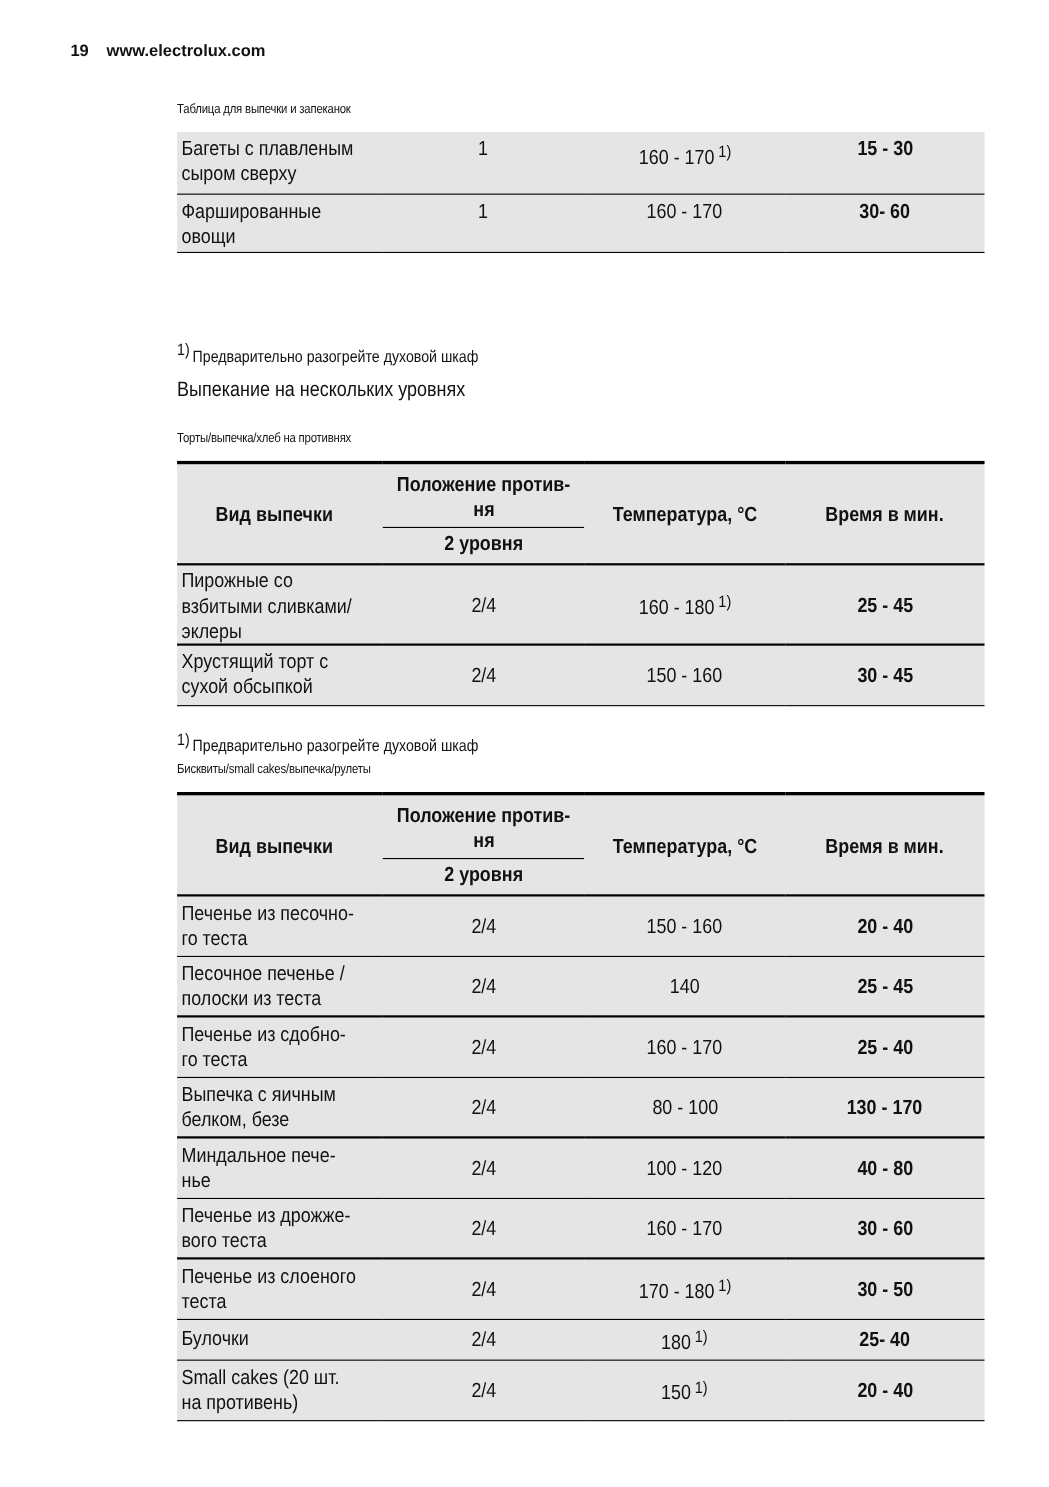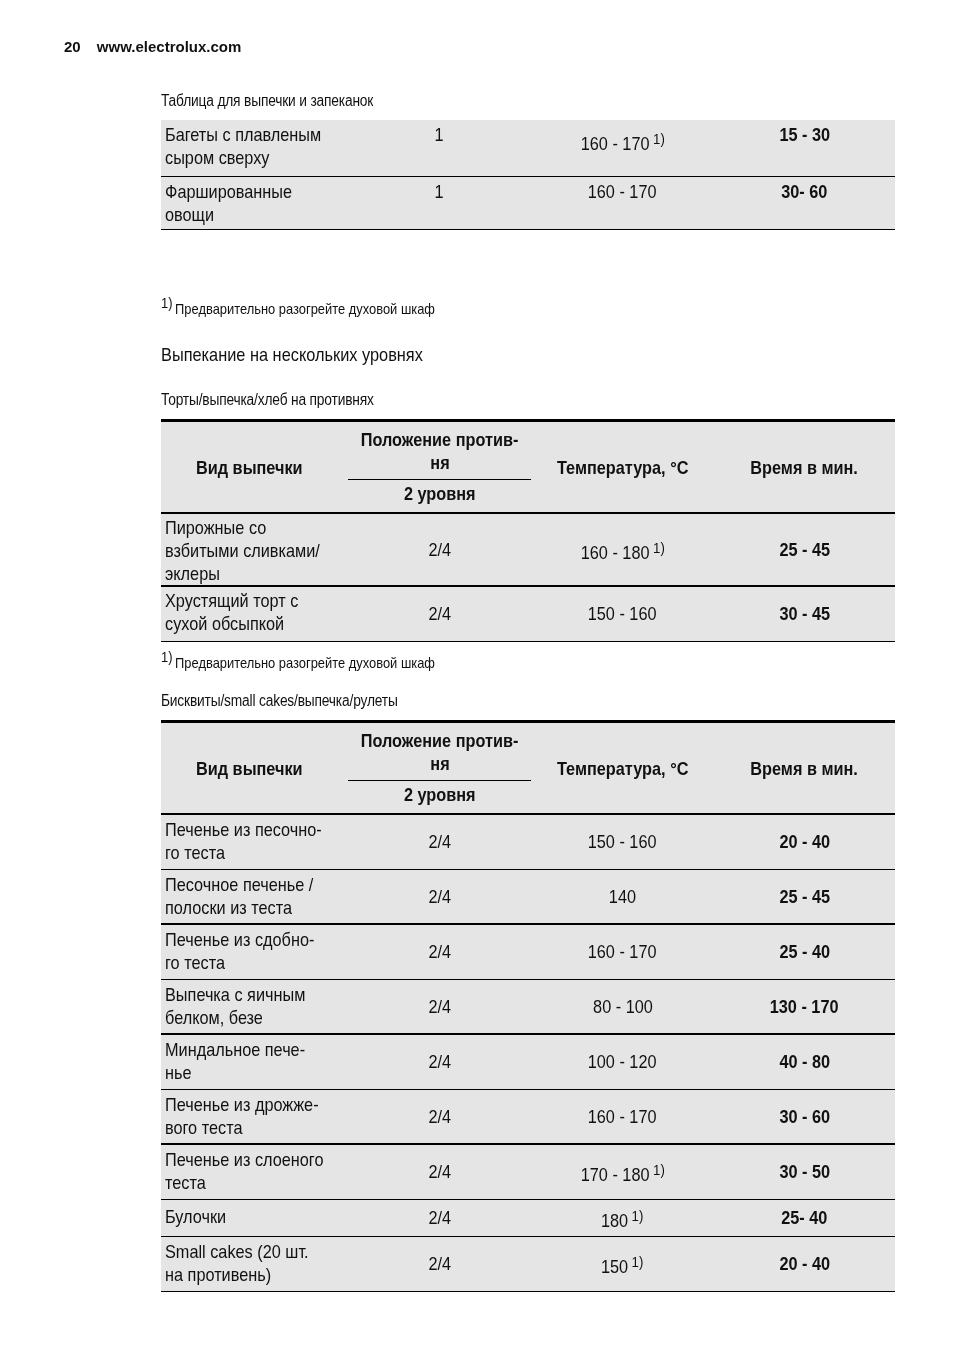--- a/index.html
+++ b/index.html
@@ -1,44 +1,44 @@
 <!DOCTYPE html>
 <html><head>
 <meta charset="utf-8">
 <style>
   html, body { margin: 0; padding: 0; background: #ffffff; }
   body { width: 954px; height: 1352px; position: relative; font-family: "Liberation Sans", sans-serif; color: #111; overflow: hidden; }
   .narrow { transform: scaleX(0.86); transform-origin: left center; display: inline-block; white-space: nowrap; }
   .page-header { position: absolute; left: 64px; top: 38px; font-size: 15px; font-weight: bold; }
   .page-header .num { margin-right: 12px; }
   .abs { position: absolute; }
-  .tbl-title { font-size: 16px; font-weight: normal; letter-spacing: -0.2px; }
+  .tbl-title { font-size: 12px; font-weight: normal; letter-spacing: -0.2px; }
   .section-title { font-size: 19px; }
-  .footnote { font-size: 15px; }
+  .footnote { font-size: 15px; margin-top: 16px; }
   .footnote sup { font-size: 15px; vertical-align: 6px; margin-right: 3px; }
   table { position: absolute; left: 161px; width: 734px; border-collapse: collapse; background: #e5e5e5; font-size: 18.5px; }
   td, th { padding: 0; vertical-align: top; }
   th { font-weight: normal; }
   .t-top { border-top: 3px solid #000; }
   .b-thin { border-bottom: 1px solid #000; }
   .b-thick { border-bottom: 2px solid #000; }
   .c1 { width: 183px; text-align: left; padding-left: 4px; }
   .c2 { width: 183px; text-align: center; }
   .c3 { width: 183px; text-align: center; }
   .c4 { text-align: center; font-weight: bold; }
   .cell-txt { display: inline-block; transform: scaleX(0.88); line-height: 23px; }
   .c1 .cell-txt { transform-origin: left center; }
   .fn-mark { font-size: 15px; vertical-align: 6px; margin-left: 4px; }
   .sub-rule { border-bottom: 1.5px solid #000; margin: 0 0 0 0; }
 </style>
 </head>
 <body>
 
 <div class="page-header">
-  <span class="num">20</span>
+  <span class="num">19</span>
   <span>www.electrolux.com</span>
 </div>
 
 <div class="abs tbl-title" style="left:161px; top:92px;">
   <span class="narrow">Таблица для выпечки и запеканок</span>
 </div>
 <table style="top:120px;">
   <tbody>
   <tr class="b-thin" style="height:56px;">
     <td class="c1" style="padding-top:3px;"><span class="cell-txt">Багеты с плавленым</span><br><span class="cell-txt">сыром сверху</span></td>

